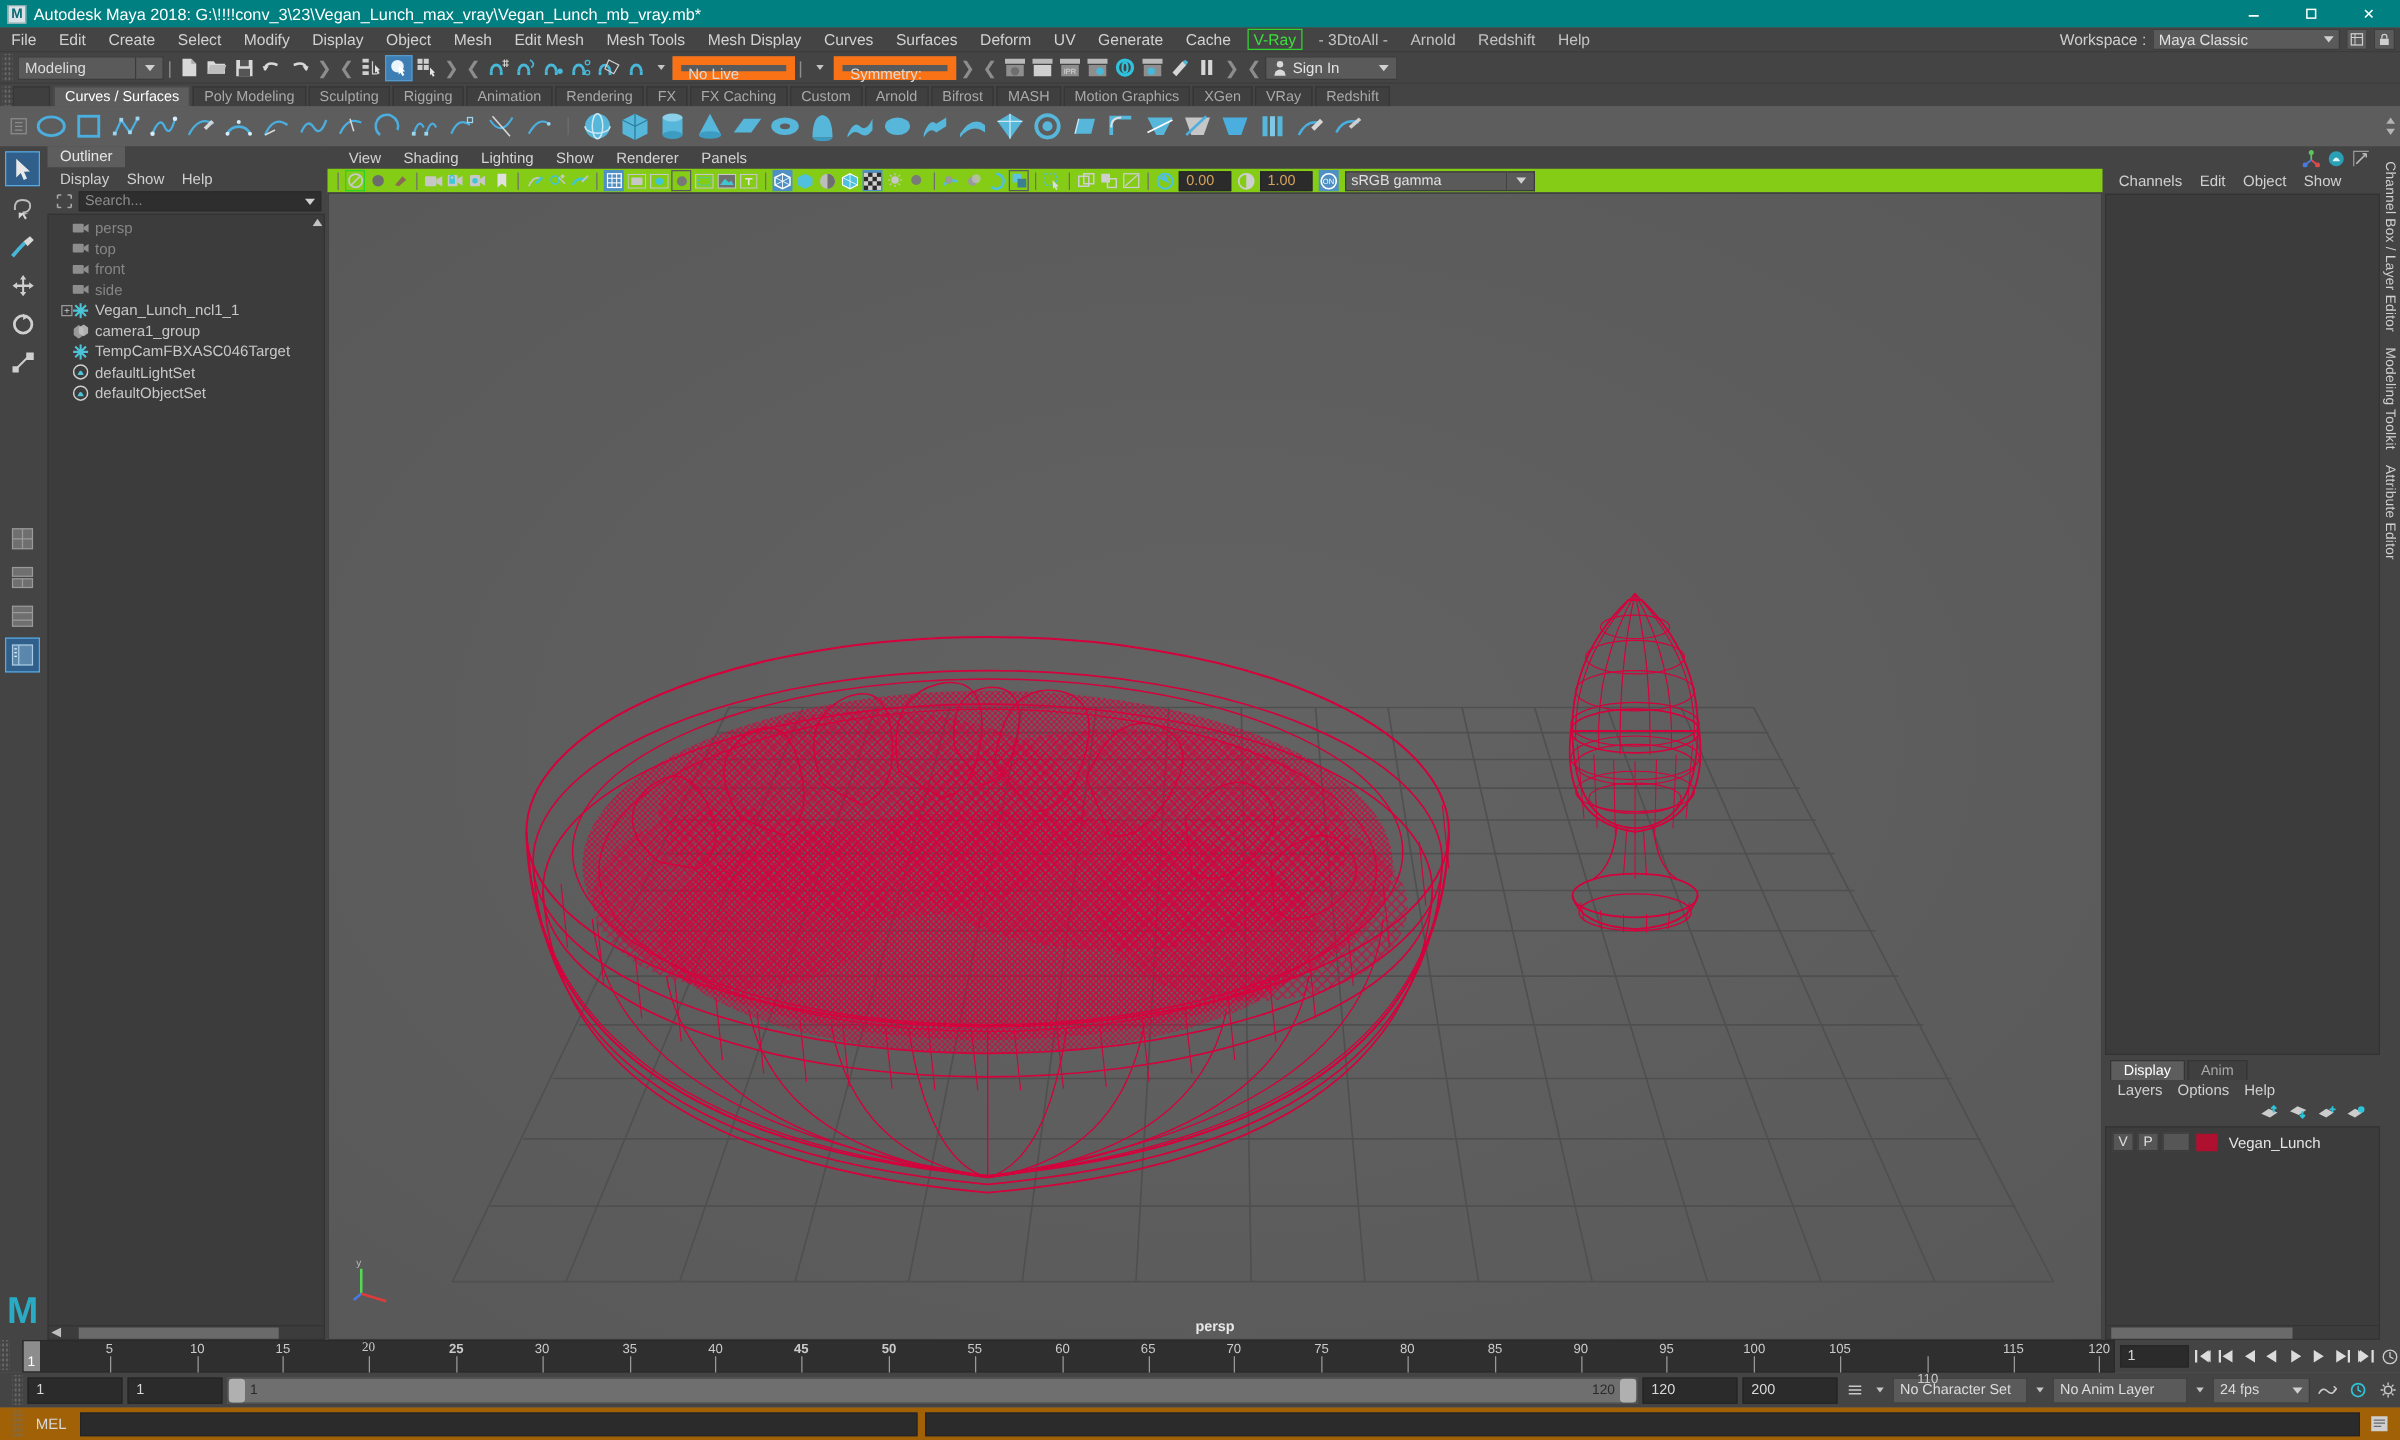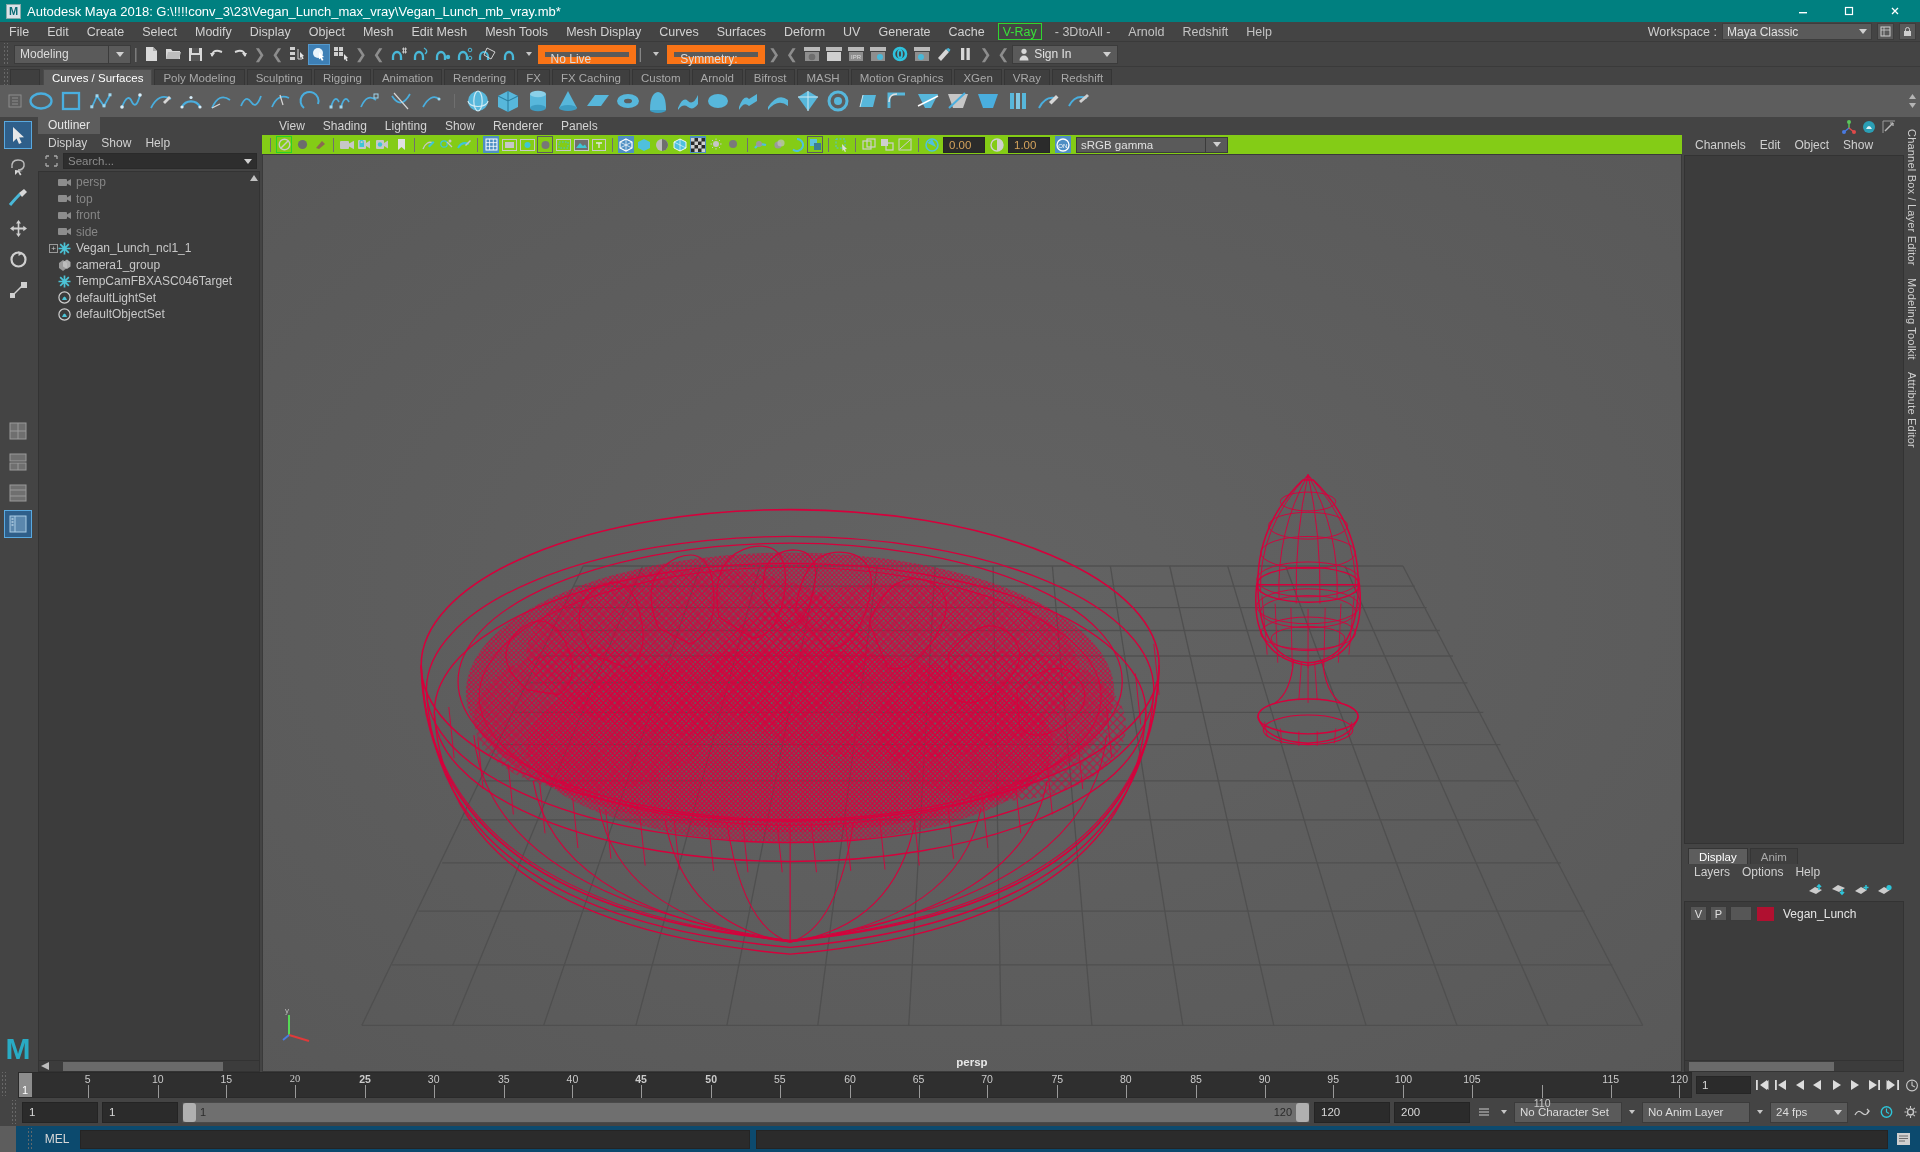--- a/index.html
+++ b/index.html
@@ -179,21 +179,21 @@
   .rg-slider { flex:1 1 auto; height:21px; background:#6f6f6f; border:1px solid #4a4a4a; position:relative;
      display:flex; align-items:center; min-width:0;}
   .rg-handle { width:13px; height:19px; background:#b0b0b0; border-radius:3px; }
   .rg-sl-lab { font-size:11px; color:#2b2b2b; margin:0 4px;}
   .rg-sel { width:108px; height:21px; background:#5a5a5a; border:1px solid #3b3b3b; font-size:11.5px;
      color:#dcdcdc; display:flex; align-items:center; padding:0 5px; }
   .rg-sel .caret{ margin-left:auto;}
   .rg-ico { width:20px; height:21px; display:flex; align-items:center; justify-content:center;}
 
   
-  .melbar { flex:0 0 26px; display:flex; align-items:center; background:#0c4a6e; padding-left:10px; gap:6px;margin-left:16px;}
+  .melbar { flex:0 0 26px; display:flex; align-items:center; background:#a16207; padding-left:10px; gap:6px;}
   .mel-lab { font-size:12px; color:#d8d8d8; width:34px; text-align:center;}
   .mel-in { flex:0 0 670px; height:19px; background:#2b2b2b; border:1px solid #242424; }
   .mel-out { flex:1 1 auto; height:19px; background:#2b2b2b; border:1px solid #242424; min-width:0;}
   .mel-right { display:flex; align-items:center; gap:7px; padding-right:8px;}
   .mel-ico { width:18px; height:18px; display:flex; align-items:center; justify-content:center;}
 
   
   .helpline { flex:0 0 20px; display:flex; align-items:center; background:#444; padding-left:12px;}
   .help-text { font-size:11.5px; color:#dcdcdc;}
 

